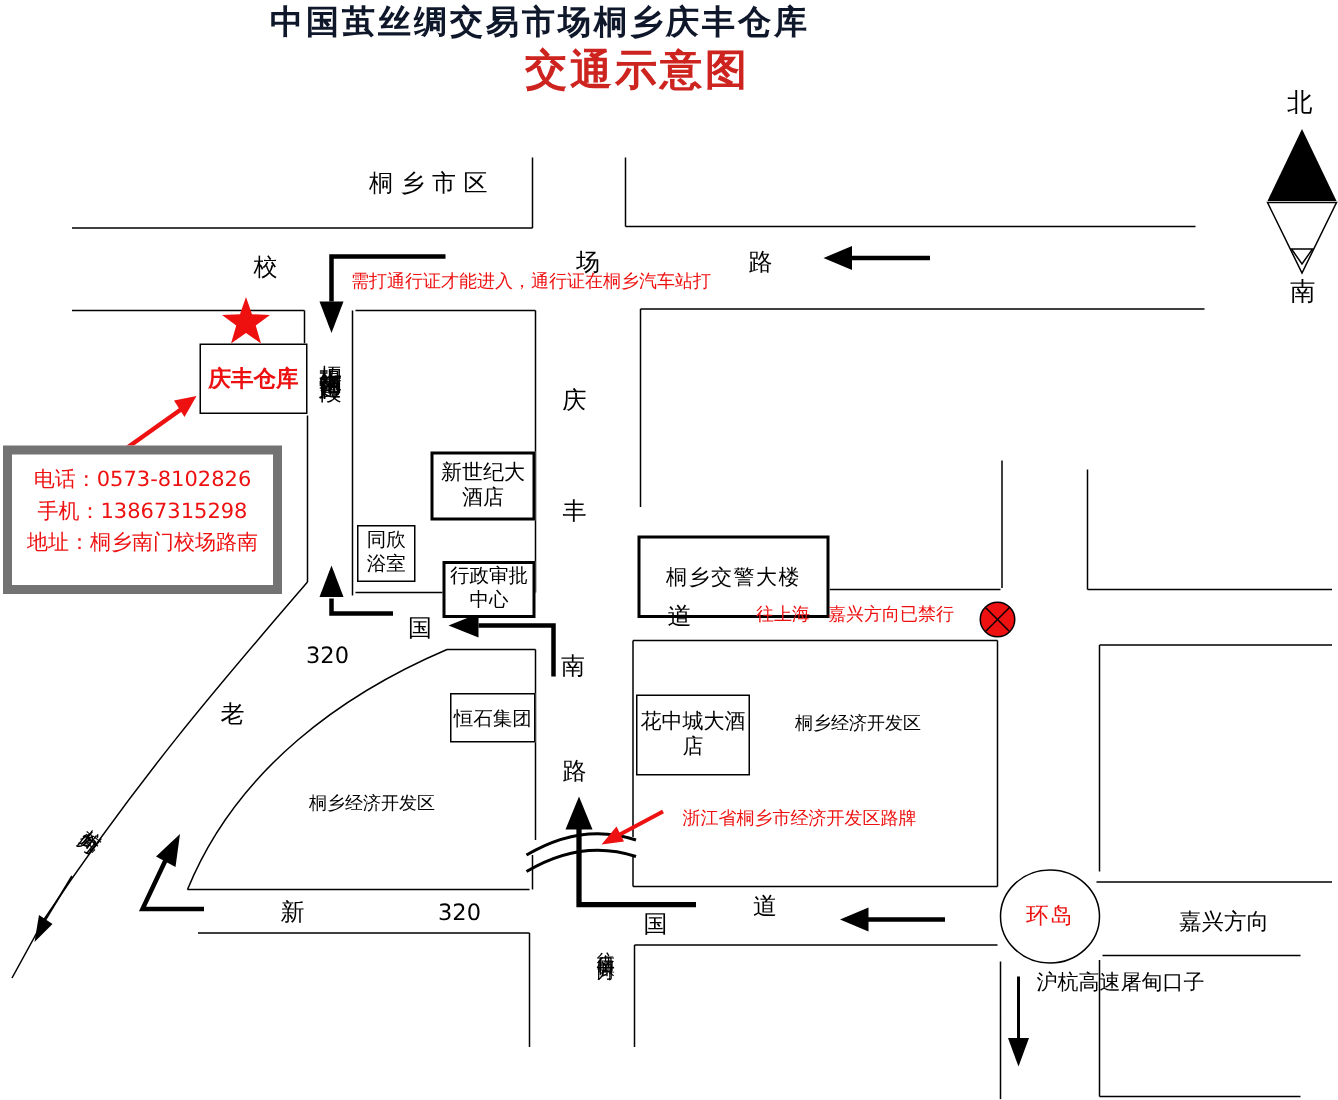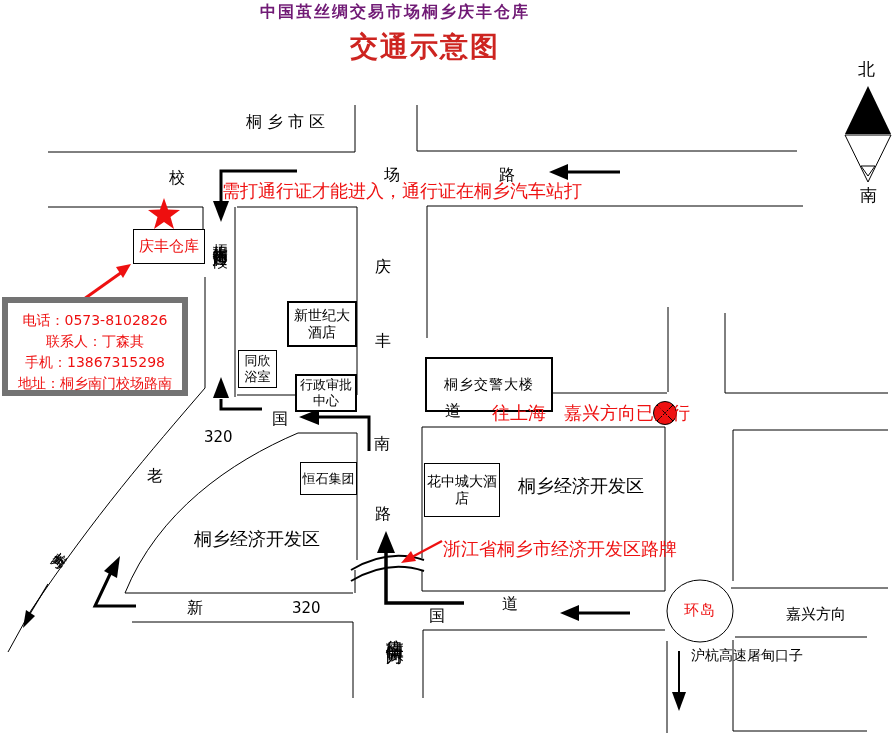--- a/index.html
+++ b/index.html
@@ -1,26 +1,26 @@
 <!DOCTYPE html>
 <html><head>
 <meta charset="utf-8">
 <style>
   html,body{margin:0;padding:0;background:#fff;}
   #stage{position:relative;width:892px;height:733px;background:#fff;overflow:hidden;
          font-family:"DejaVu Sans","Liberation Sans",sans-serif;}
   #mapsvg{position:absolute;left:0;top:0;z-index:1;}
   .lb{position:absolute;z-index:4;color:#000;font-size:16px;line-height:1.15;white-space:pre;}
   .red{color:#ee1111;}
-  .t1{left:180px;top:3px;width:430px;text-align:center;font-family:"DejaVu Serif","Liberation Serif",serif;
-      font-weight:bold;font-size:16px;letter-spacing:2px;color:#701a75;}
+  .t1{left:180px;top:3px;width:430px;text-align:left;font-family:"DejaVu Serif","Liberation Serif",serif;
+      font-weight:bold;font-size:22px;letter-spacing:2px;color:#0f172a;}
   .t2{left:350px;top:31px;width:140px;text-align:center;font-family:"DejaVu Serif","Liberation Serif",serif;
       font-weight:bold;font-size:28px;letter-spacing:2px;color:#cd2420;}
   .v{writing-mode:vertical-rl;text-orientation:upright;}
-  .s14{font-size:18px;}
+  .s14{font-size:12px;padding-left:12px;}
   .s15{font-size:15px;}
   .box{position:absolute;z-index:3;background:#fff;border:1px solid #000;box-sizing:border-box;
        display:flex;flex-direction:column;align-items:center;justify-content:center;
        text-align:center;color:#000;}
   .bthick{border-width:2px;margin-top:19px;}
   .box span{display:block;}
   .contact{position:absolute;z-index:3;left:2px;top:297px;width:186px;height:99px;background:#fff;
            border:6px solid #737373;box-sizing:border-box;text-align:center;color:#ee1111;
            font-size:14px;line-height:21px;padding-top:7px;}
   .hangzhou{left:64px;top:541px;font-size:13px;transform:rotate(38deg);transform-origin:top left;letter-spacing:1px;}
@@ -186,27 +186,26 @@
   <div class="lb" style="left:502px;top:595px;">道</div>
 
   <div class="lb v s14" style="left:384px;top:625px;letter-spacing:1.5px;">往南日镇方向</div>
 
   <div class="lb red s15" style="left:684px;top:602px;letter-spacing:1px;">环岛</div>
   <div class="lb s15" style="left:786px;top:606px;">嘉兴方向</div>
   <div class="lb expwy"><span>沪杭</span><span>高速</span><span>屠甸</span><span>口子</span></div>
 
   <div class="lb v hangzhou">杭州方向</div>
 
-  <div class="box" style="left:133px;top:229px;width:72px;height:35px;">
+  <div class="box" style="left:133px;top:229px;width:72px;height:47px;font-weight:bold;">
     <span class="red s15">庆丰仓库</span>
   </div>
 
   <div class="contact">
     <div>电话：0573-8102826</div>
-    <div>联系人：丁森其</div>
     <div>手机：13867315298</div>
     <div>地址：桐乡南门校场路南</div>
   </div>
 
   <div class="box bthick" style="left:287px;top:282px;width:70px;height:46px;font-size:14px;line-height:17px;">
     <span>新世纪大</span>
     <span>酒店</span>
   </div>
   <div class="box" style="left:238px;top:350px;width:39px;height:38px;font-size:13px;line-height:16px;">
     <span>同欣</span>

